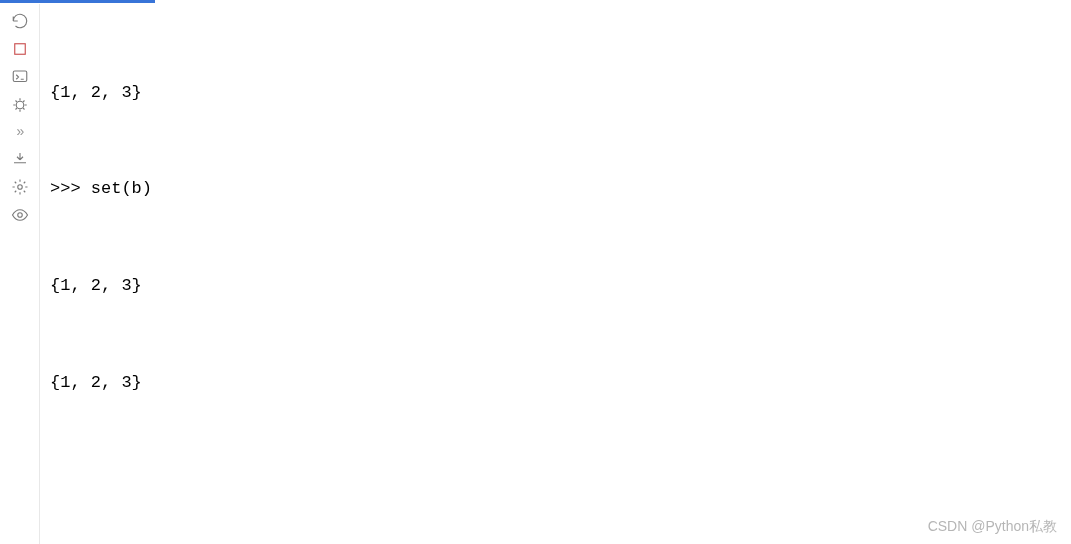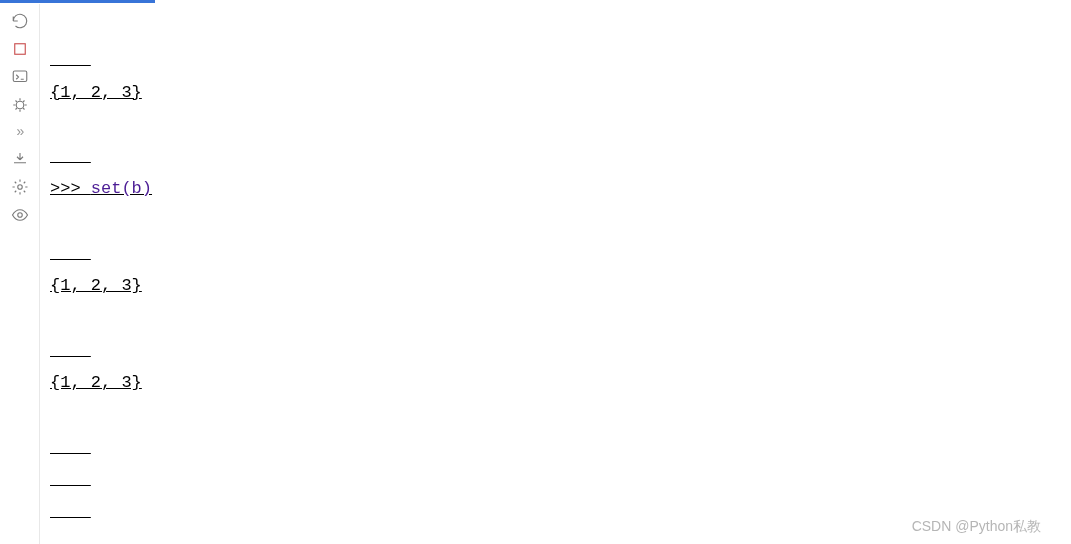--- a/index.html
+++ b/index.html
@@ -50,35 +50,34 @@
     .gutter .chevrons {
       color: #9a9a9a;
       font-size: 14px;
       letter-spacing: -2px;
     }
     .code-area {
       flex: 1;
       padding: 8px 10px;
       line-height: 1.9;
       white-space: pre;
-      text-decoration: underline;
     }
     .line {
       display: block;
     }
     .prompt {
       color: #000000;
     }
     .plain {
-      color: #4c1d95;
+      color: #000000;
     }
     .watermark {
       position: absolute;
       bottom: 8px;
-      right: 30px;
+      right: 14px;
       color: rgba(120, 120, 120, 0.55);
       font-family: Arial, sans-serif;
       font-size: 14px;
     }
   </style>
 </head>
 <body>
 
 <div class="top-border"></div>
 

